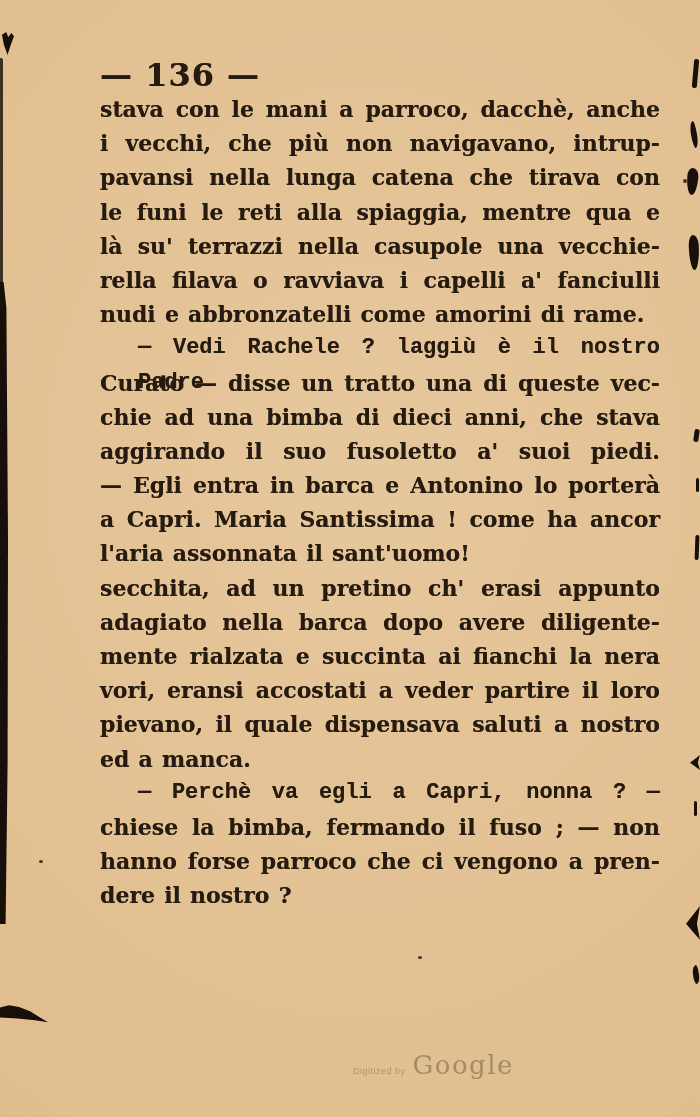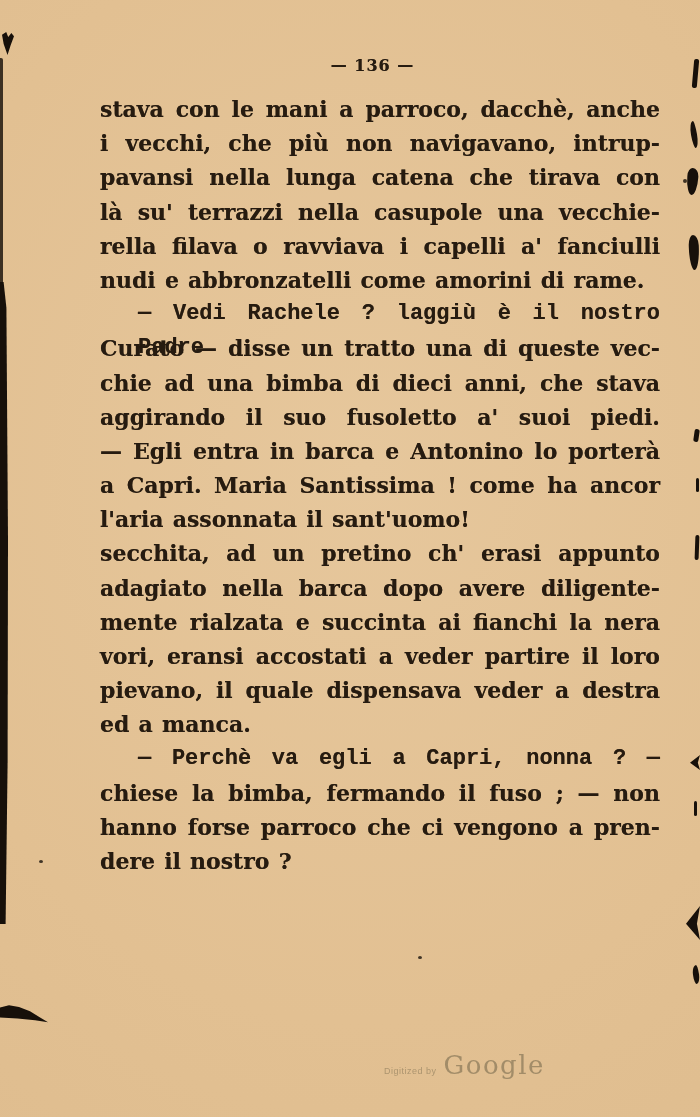--- a/index.html
+++ b/index.html
@@ -16,22 +16,22 @@
     font-family:"DejaVu Serif", serif;
     background:var(--paper);
   }
   .paper{
     position:absolute;inset:0;
     background:radial-gradient(ellipse 120% 90% at 52% 42%, #e6c79c 0%, #e2c092 55%, #ddbb8d 100%);
   }
   .page-number{
     position:absolute;
     left:100px;top:56px;width:545px;
-    text-align:center;
-    font-size:16px;font-weight:bold;
+    text-align:left;
+    font-size:32px;font-weight:bold;
     color:var(--ink);
     letter-spacing:1px;
     text-shadow:0 0 0.5px rgba(38,27,16,.7);
   }
   .text-block{
     position:absolute;
     left:100px;top:92px;width:560px;
     color:var(--ink);
     font-size:22px;font-weight:bold;
     line-height:34.2px;
@@ -68,21 +68,21 @@
     clip-path:polygon(0% 20%,18% 10%,38% 18%,60% 38%,96% 88%,70% 78%,35% 70%,0% 66%);
   }
   .mark{position:absolute;background:var(--artifact);}
   .mark.bar{border-radius:2px;}
   .mark.curve{border-radius:70% 30% 60% 40% / 50% 50% 50% 50%;}
   .mark.blob{border-radius:45% 55% 50% 50% / 30% 30% 65% 65%;}
   .mark.dot{border-radius:50%;opacity:.8;}
   .mark.tri{clip-path:polygon(100% 0%,0% 52%,100% 100%,78% 52%);}
   
   .watermark{
-    position:absolute;left:384px;top:1044px;
+    position:absolute;left:353px;top:1044px;
     display:flex;align-items:baseline;
     color:var(--watermark);
     opacity:.8;
   }
   .watermark .prefix{
     font-family:"Liberation Sans", sans-serif;
     font-size:9px;letter-spacing:.5px;margin-right:7px;
     opacity:.85;
   }
   .watermark .logo{
@@ -99,35 +99,36 @@
 <div class="gutter-bar-thin"></div>
 <div class="gutter-bar"></div>
 <div class="tear-wedge"></div>
 
 <div class="page-number">— 136 —</div>
 
 <div class="text-block">
     <div class="line">stava con le mani a parroco, dacchè, anche</div>
     <div class="line">i vecchi, che più non navigavano, intrup-</div>
     <div class="line">pavansi nella lunga catena che tirava con</div>
+    <div class="line">le funi le reti alla spiaggia, mentre qua e</div>
     <div class="line">là su' terrazzi nella casupole una vecchie-</div>
     <div class="line">rella filava o ravviava i capelli a' fanciulli</div>
     <div class="line last">nudi e abbronzatelli come amorini di rame.</div>
     <div class="line indent">— Vedi Rachele ? laggiù è il nostro Padre</div>
     <div class="line">Curato — disse un tratto una di queste vec-</div>
     <div class="line">chie ad una bimba di dieci anni, che stava</div>
     <div class="line">aggirando il suo fusoletto a' suoi piedi.</div>
     <div class="line">— Egli entra in barca e Antonino lo porterà</div>
     <div class="line">a Capri. Maria Santissima ! come ha ancor</div>
     <div class="line last">l'aria assonnata il sant'uomo!</div>
     <div class="line">secchita, ad un pretino ch' erasi appunto</div>
     <div class="line">adagiato nella barca dopo avere diligente-</div>
     <div class="line">mente rialzata e succinta ai fianchi la nera</div>
     <div class="line">vori, eransi accostati a veder partire il loro</div>
-    <div class="line">pievano, il quale dispensava veder a destra</div>
+    <div class="line">pievano, il quale dispensava saluti a nostro</div>
     <div class="line last">ed a manca.</div>
     <div class="line indent">— Perchè va egli a Capri, nonna ? —</div>
     <div class="line">chiese la bimba, fermando il fuso ; — non</div>
     <div class="line">hanno forse parroco che ci vengono a pren-</div>
     <div class="line last">dere il nostro ?</div>
   </div>
 
 <div class="watermark">
   <span class="prefix">Digitized by</span>
   <span class="logo">Google</span>

